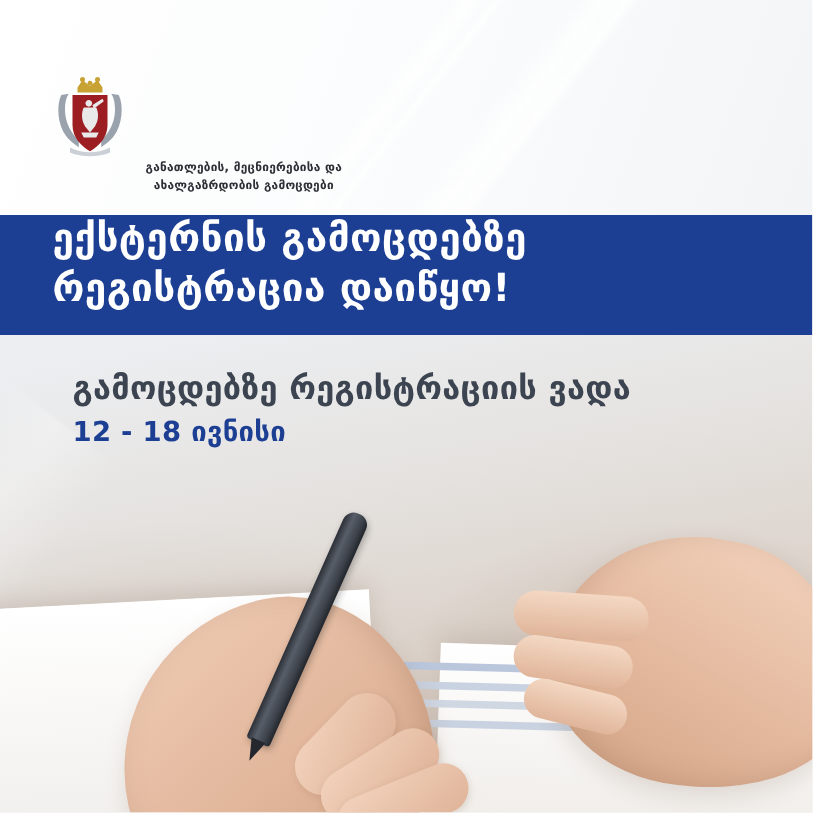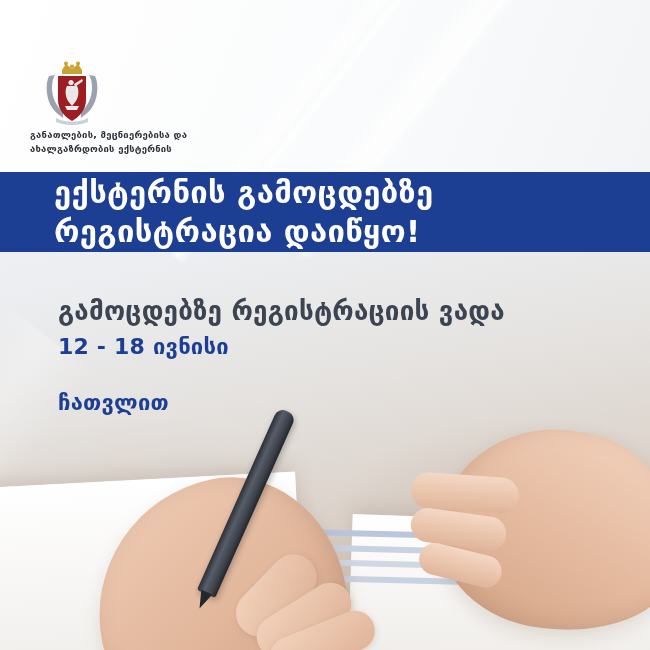--- a/index.html
+++ b/index.html
@@ -112,39 +112,40 @@
   }
   .rf { position: absolute; background: linear-gradient(180deg,#f4d8c3 0%, #e0b59a 100%); border-radius: 34px; }
   .rf1 { left: -34px; top: 62px;  width: 108px; height: 36px; transform: rotate(-6deg); }
   .rf2 { left: -28px; top: 100px; width: 96px;  height: 34px; transform: rotate(-2deg); }
   .rf3 { left: -14px; top: 136px; width: 84px;  height: 32px; transform: rotate(4deg); }
 
   
   .header {
     position: absolute; left: 0; top: 0; width: 650px; height: 172px;
     background: linear-gradient(110deg,#ffffff 0%, #fafbfc 55%, #f2f4f6 100%);
+    text-align: center;
   }
   .header .streaks span { opacity: .9; }
 
   .emblem { position: absolute; left: 43px; top: 60px; width: 58px; height: 66px; }
   .ministry-name {
     position: absolute; left: 30px; top: 128px;
     width: 330px;
     font-size: 9.5px; line-height: 1.5;
     letter-spacing: .2px;
     color: #2c2f35;
     font-weight: 700;
   }
 
   
   .banner {
-    position: absolute; left: 0; top: 172px; width: 650px; height: 80px;
+    position: absolute; left: 0; top: 172px; width: 650px; height: 96px;
     background: #1c3f94;
-    display: flex; flex-direction: column; justify-content: flex-end;
-    padding-left: 54px;
+    display: flex; flex-direction: column; justify-content: flex-start;
+    padding-left: 42px;
   }
   .banner .line {
     color: #ffffff;
     font-size: 31px;
     font-weight: 700;
     line-height: 1.28;
     letter-spacing: .3px;
     white-space: nowrap;
   }
 
@@ -226,29 +227,28 @@
         <path d="M28 20 c-1.4 0-2.6 1.2-2.6 2.6 0 1.5 1.2 2.7 2.6 2.7 1.5 0 2.7-1.2 2.7-2.7 0-1.4-1.2-2.6-2.7-2.6z" fill="#e9e9ea"></path>
         <path d="M31 24 L39 19 L40 21 L32 27 Z" fill="#e9e9ea"></path>
         <path d="M22 46 L36 46 L34 50 L24 50 Z" fill="#e9e9ea"></path>
 
         <path d="M13 58 C22 63 36 63 45 58 L45 62 C36 66 22 66 13 62 Z" fill="#cbd0d6"></path>
       </svg>
     </div>
 
     <div class="ministry-name">
       <div>განათლების, მეცნიერებისა და</div>
-      <div>ახალგაზრდობის ექსტერნის</div>
+      <div>ახალგაზრდობის გამოცდები</div>
     </div>
   </div>
 
   <div class="banner">
     <div class="line">ექსტერნის გამოცდებზე</div>
     <div class="line">რეგისტრაცია დაიწყო!</div>
   </div>
 
   <div class="info">
     <div class="label">გამოცდებზე რეგისტრაციის ვადა</div>
     <div class="value">12 - 18 ივნისი</div>
     <div class="gap"></div>
-    <div class="value">ჩათვლით</div>
   </div>
 
 </div>
 
 </body></html>

